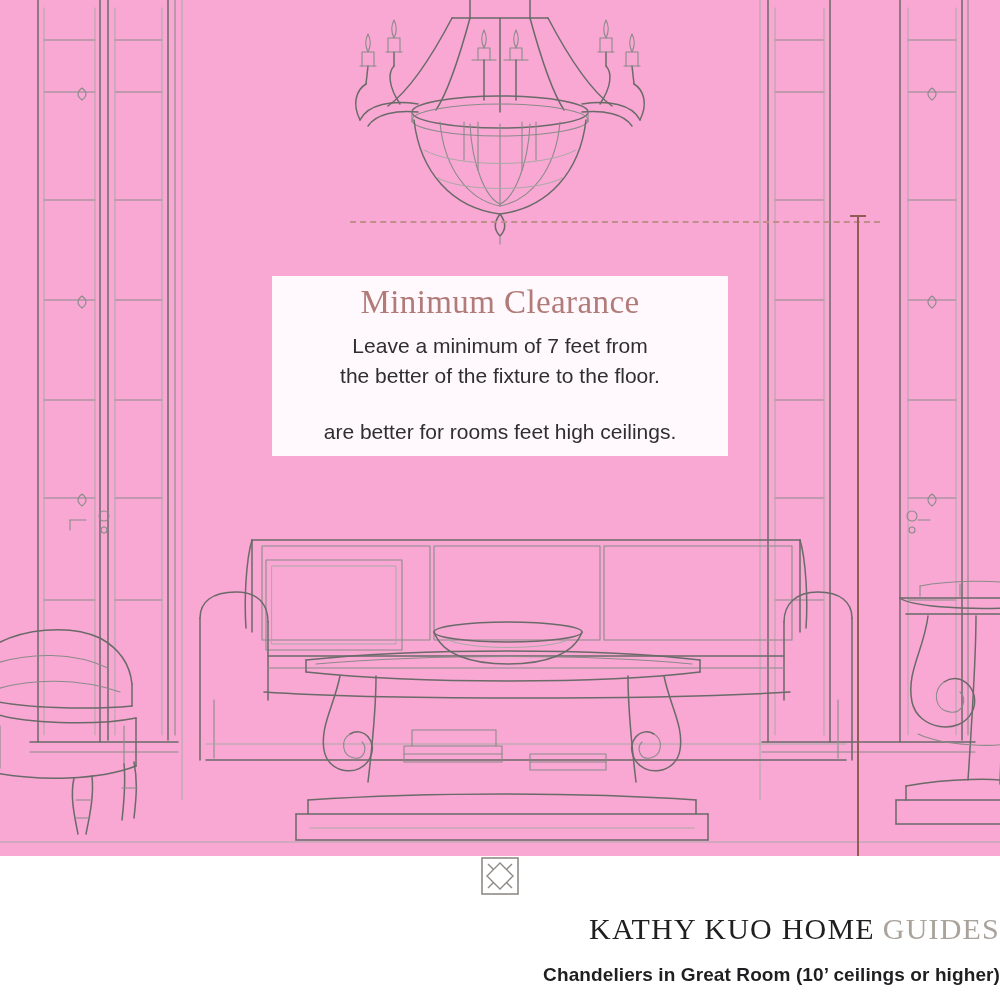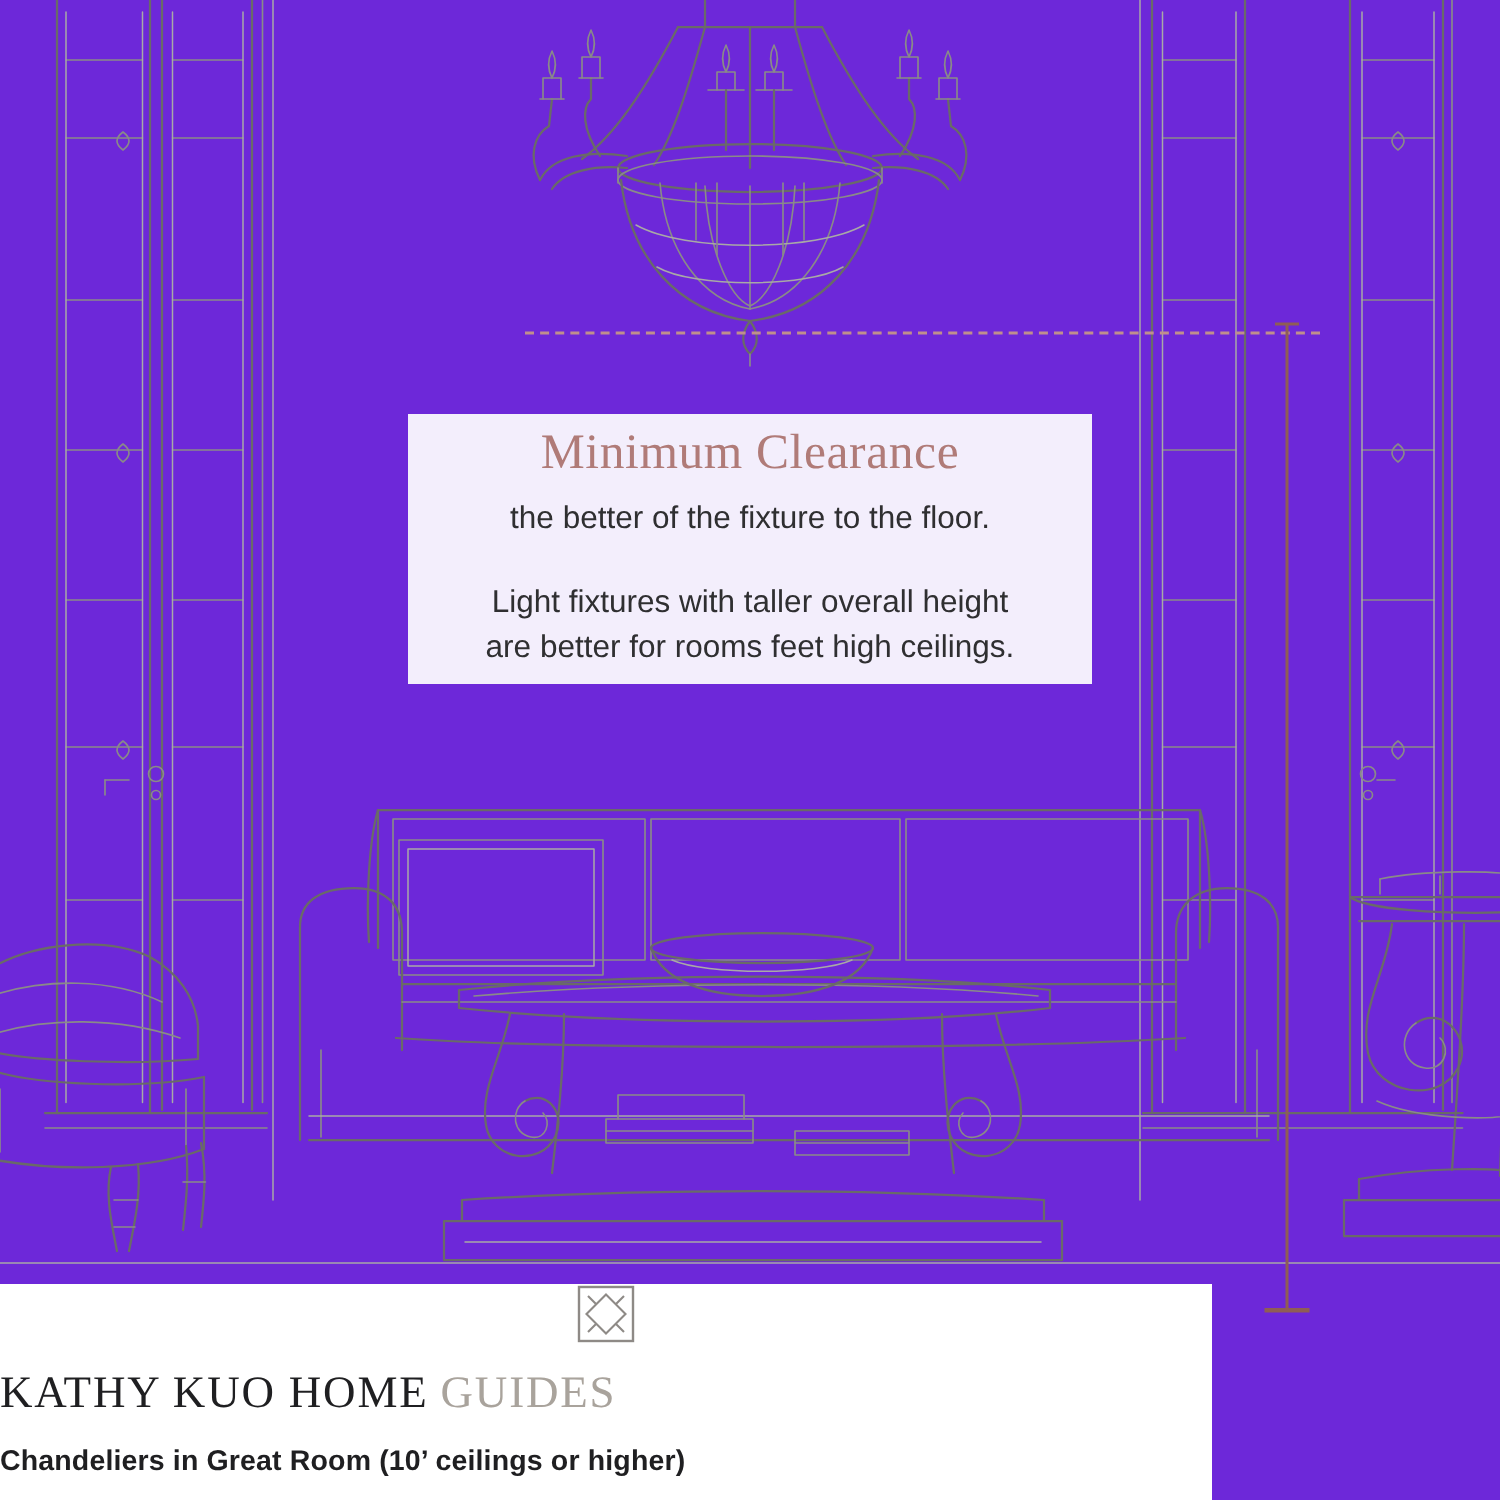--- a/index.html
+++ b/index.html
@@ -7,21 +7,21 @@
     padding: 0;
     background: #ffffff;
   }
   body {
     font-family: "Liberation Sans", sans-serif;
   }
   #page {
     position: relative;
     width: 1000px;
     height: 1000px;
-    background: #6d28d9;
+    background: #f9a8d4;
     overflow: hidden;
   }
 
   
   #illustration {
     position: absolute;
     left: 0; top: 0;
     width: 1000px;
     height: 1000px;
   }
@@ -108,22 +108,22 @@
     width: 30px;
     height: 3px;
     background: #8f5d55;
   }
 
   
   #footer {
     position: absolute;
     left: 0;
     bottom: 0;
-    width: 808px;
-    text-align: left;
+    width: 1000px;
+    text-align: right;
     background: #ffffff;
     padding-bottom: 14px;
   }
   #logo-mark {
     width: 40px;
     height: 40px;
     margin: 0 auto 16px auto;
     display: block;
   }
   #brand-line {
@@ -426,23 +426,23 @@
   </svg>
 
   <div id="clearance-line"></div>
 
   <div id="measure-cap-top"></div>
   <div id="measure-line"></div>
   <div id="measure-cap-bottom"></div>
 
   <div id="text-block">
     <div id="clearance-title">Minimum Clearance</div>
+    <div class="body-line">Leave a minimum of 7 feet from</div>
     <div class="body-line">the better of the fixture to the floor.</div>
     <div class="para-gap"></div>
-    <div class="body-line">Light fixtures with taller overall height</div>
     <div class="body-line">are better for rooms feet high ceilings.</div>
   </div>
 
   <div id="footer">
     <svg id="logo-mark" viewBox="0 0 40 40">
       <rect x="2" y="2" width="36" height="36" fill="none" stroke="#8e8a86" stroke-width="1.6"></rect>
       <path d="M8 8 L32 32 M32 8 L8 32" fill="none" stroke="#8e8a86" stroke-width="1.4"></path>
       <path d="M20 7 L33 20 L20 33 L7 20 Z" fill="#ffffff" stroke="#8e8a86" stroke-width="1.4"></path>
     </svg>
     <div id="brand-line">

